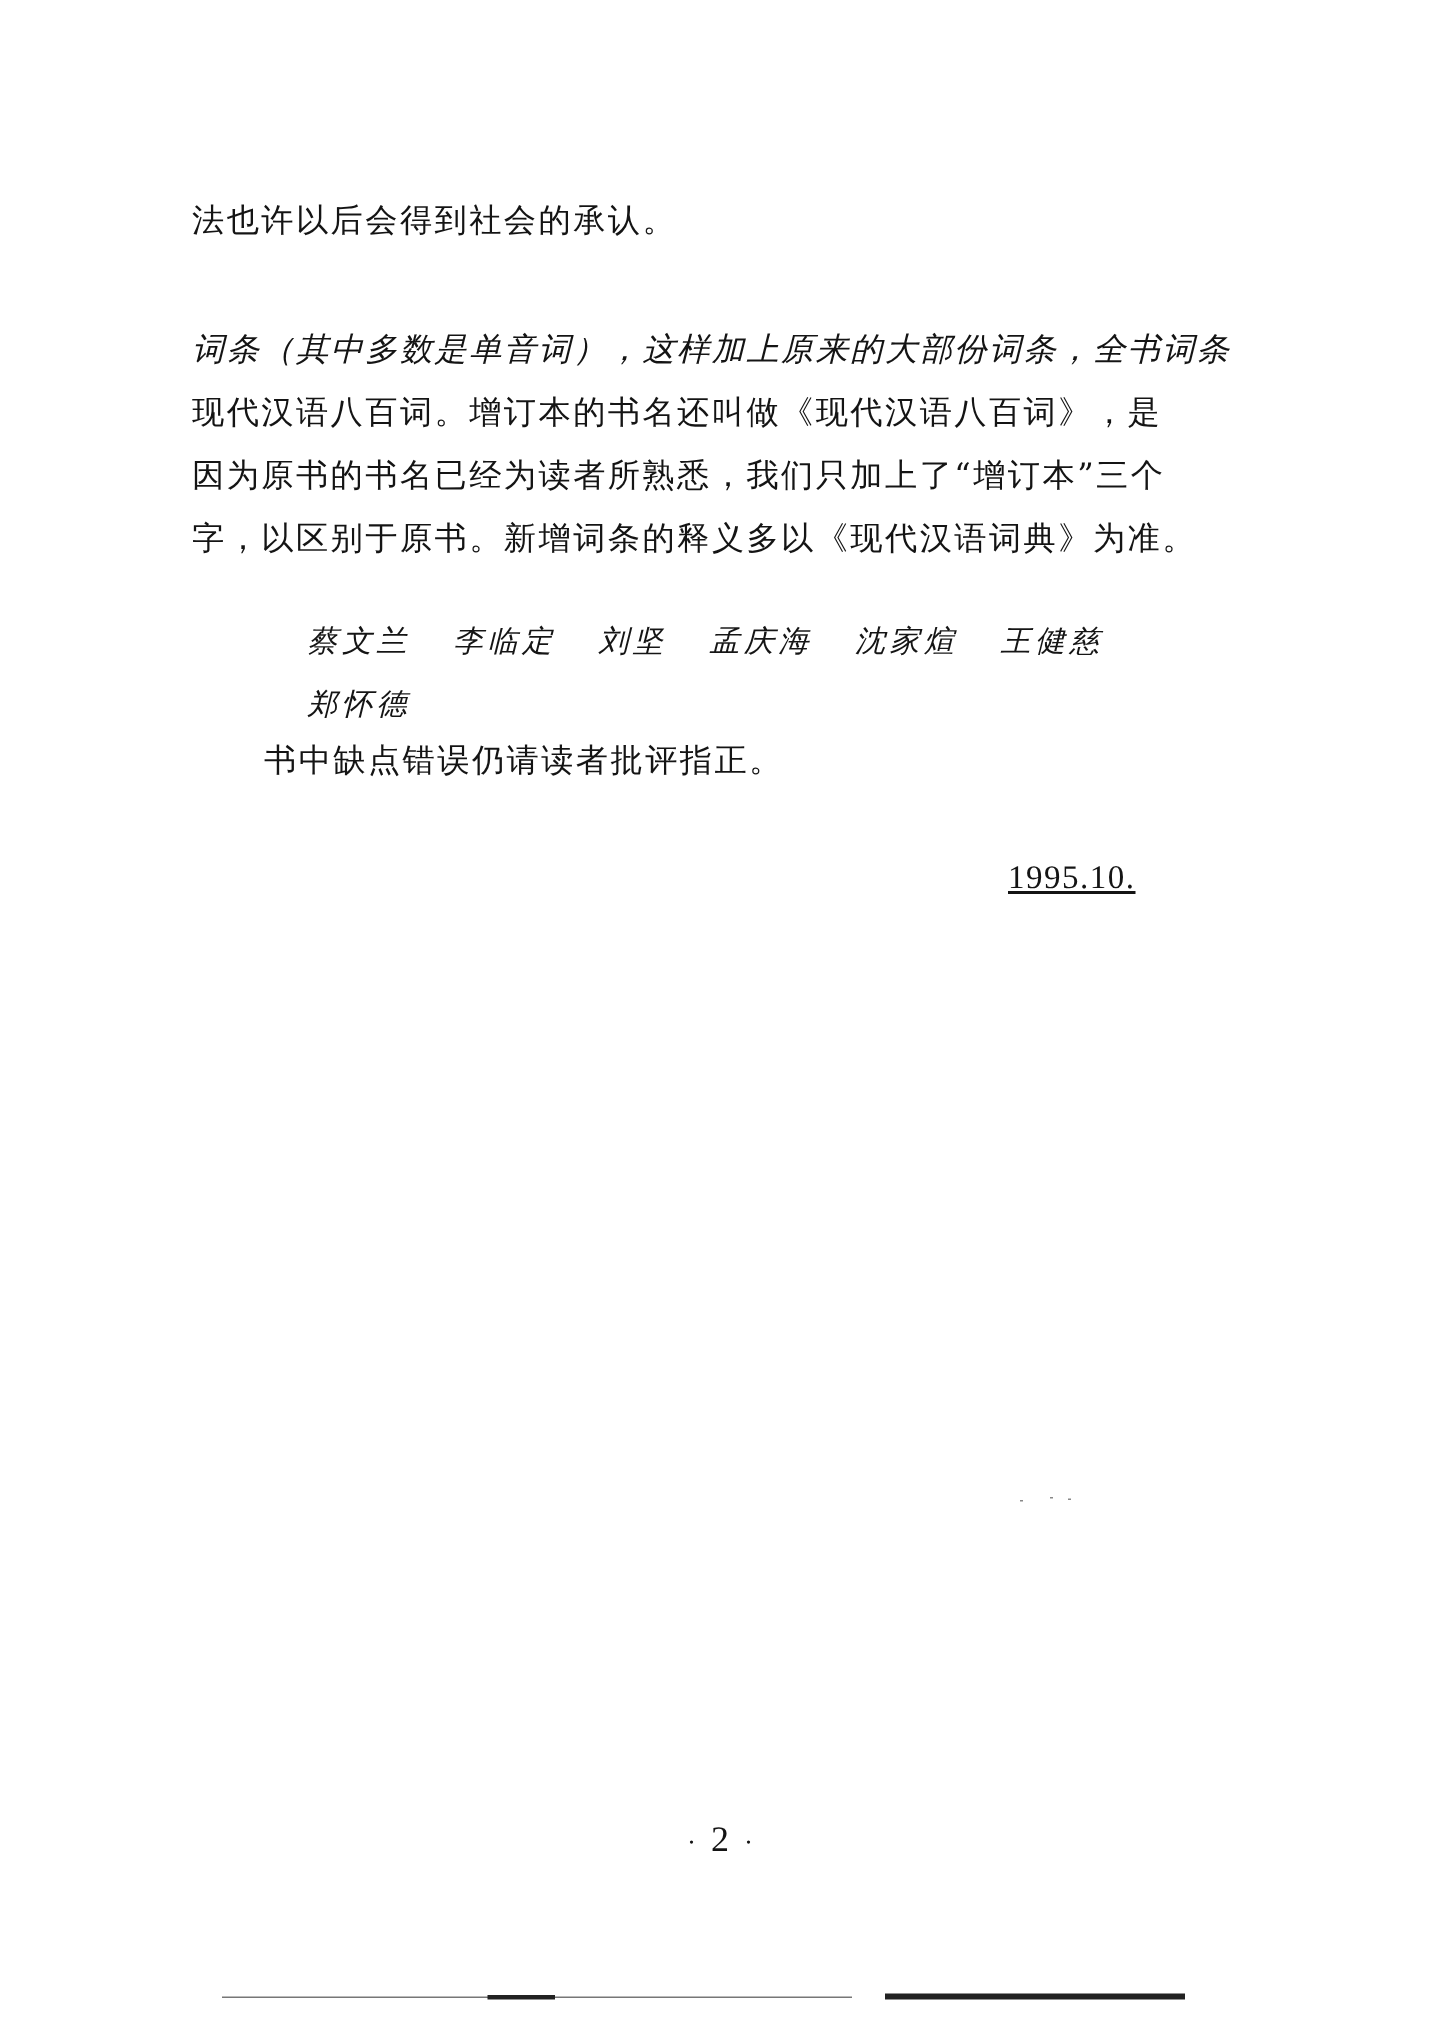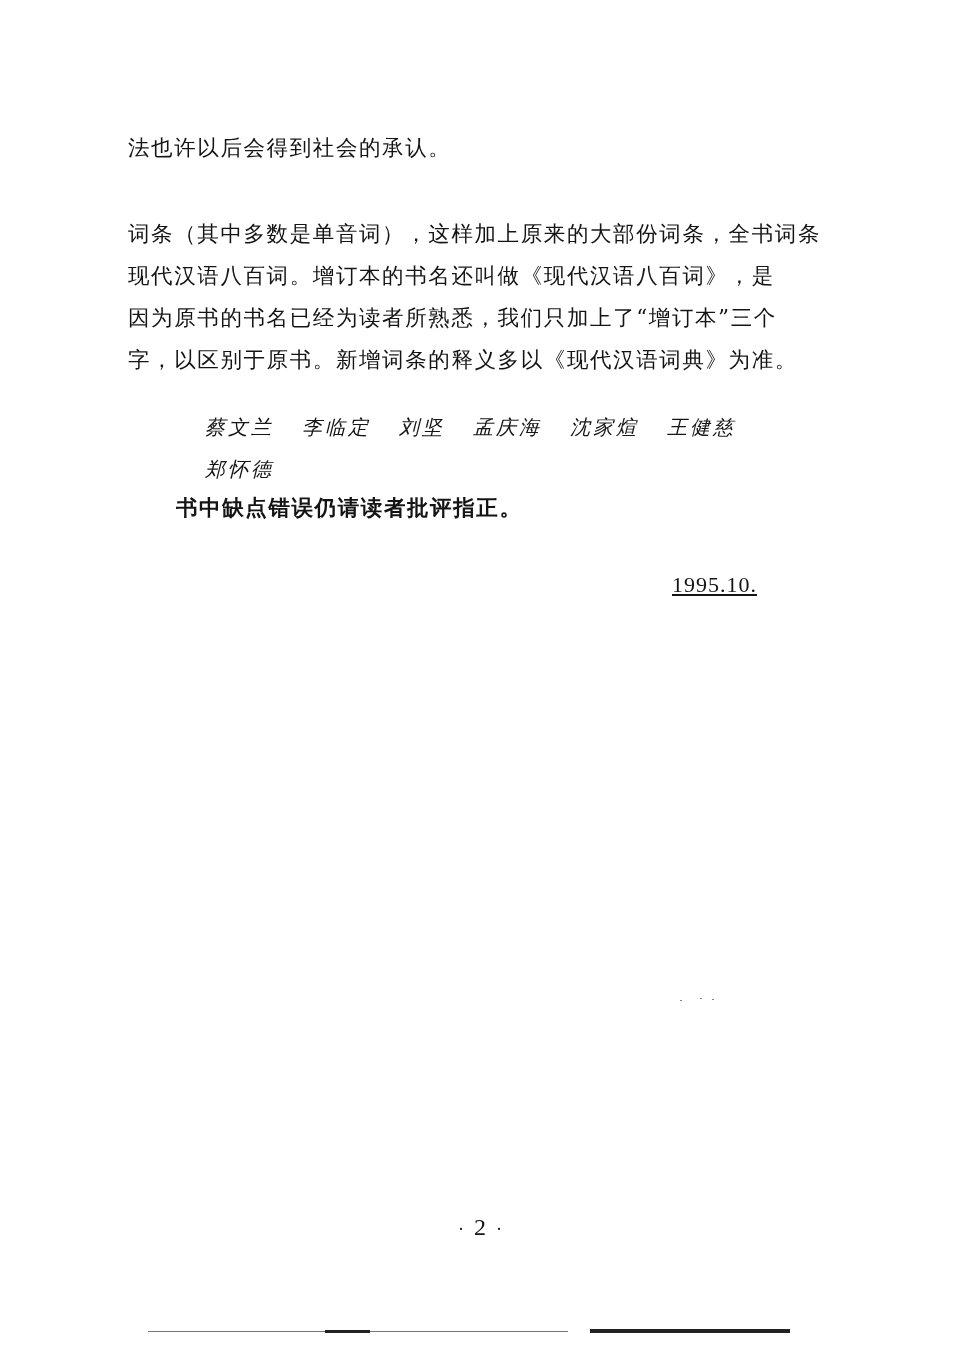--- a/index.html
+++ b/index.html
@@ -70,34 +70,34 @@
     .scan-bar.thin { height: 1px; background: #777; }
     .speck { position: absolute; width: 2px; height: 1px; background: #888; }
   </style>
 </head>
 <body>
 
 <div class="page">
 
   <div class="line" style="top:134px;">法也许以后会得到社会的承认。</div>
 
-  <div class="line" style="top:220px;">词条（其中多数是单音词），这样加上原来的大部份词条，全书词条</div>
+  <div class="line" style="top:220px;font-style:italic;">词条（其中多数是单音词），这样加上原来的大部份词条，全书词条</div>
   <div class="line" style="top:262px;">现代汉语八百词。增订本的书名还叫做《现代汉语八百词》，是</div>
   <div class="line" style="top:304px;">因为原书的书名已经为读者所熟悉，我们只加上了“增订本”三个</div>
   <div class="line" style="top:346px;">字，以区别于原书。新增词条的释义多以《现代汉语词典》为准。</div>
 
 
   <div class="names" style="top:414px;">
     <span>蔡文兰</span><span>李临定</span><span>刘坚</span><span>孟庆海</span><span>沈家煊</span><span>王健慈</span>
   </div>
   <div class="names" style="top:456px;">
     <span>郑怀德</span>
   </div>
 
-  <div class="line indent" style="top:494px;font-weight:bold;">书中缺点错误仍请读者批评指正。</div>
+  <div class="line indent" style="top:494px;">书中缺点错误仍请读者批评指正。</div>
 
   <div class="date">1995.10.</div>
 
   <div class="speck" style="left:680px; top:1000px;"></div>
   <div class="speck" style="left:700px; top:998px;"></div>
   <div class="speck" style="left:712px; top:999px;"></div>
 
   <div class="pagenum">
     <span class="dot">·</span><span>2</span><span class="dot">·</span>
   </div>

